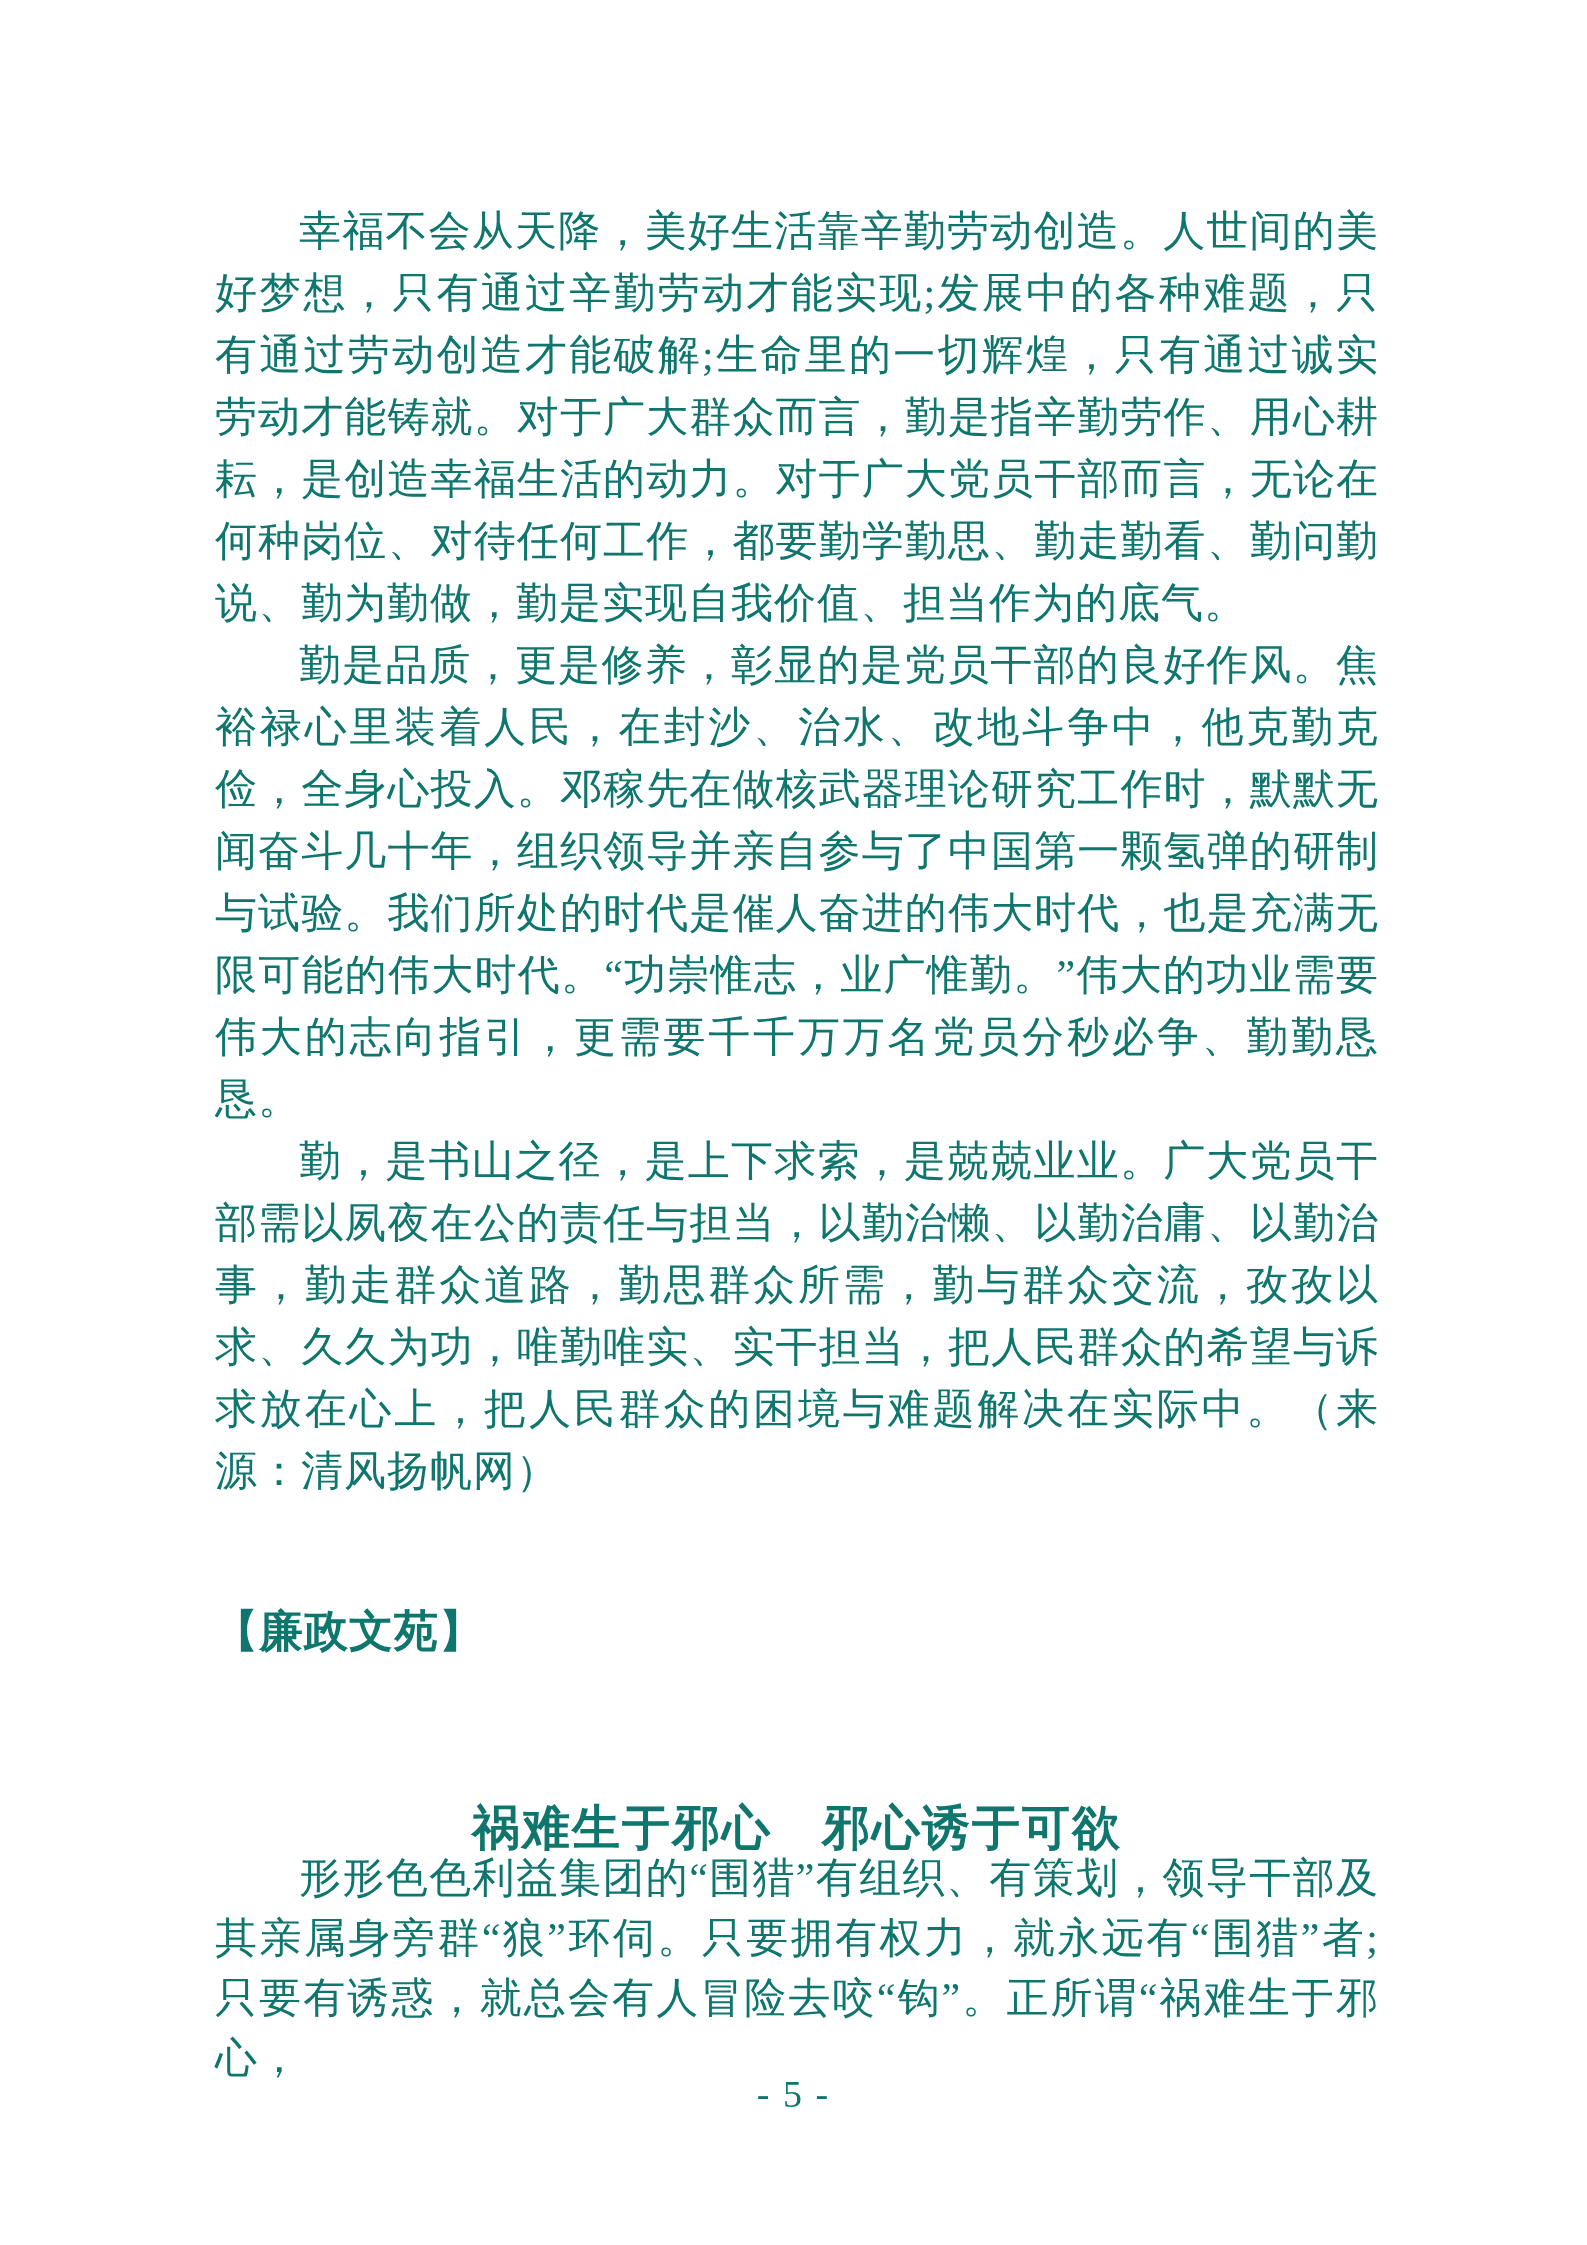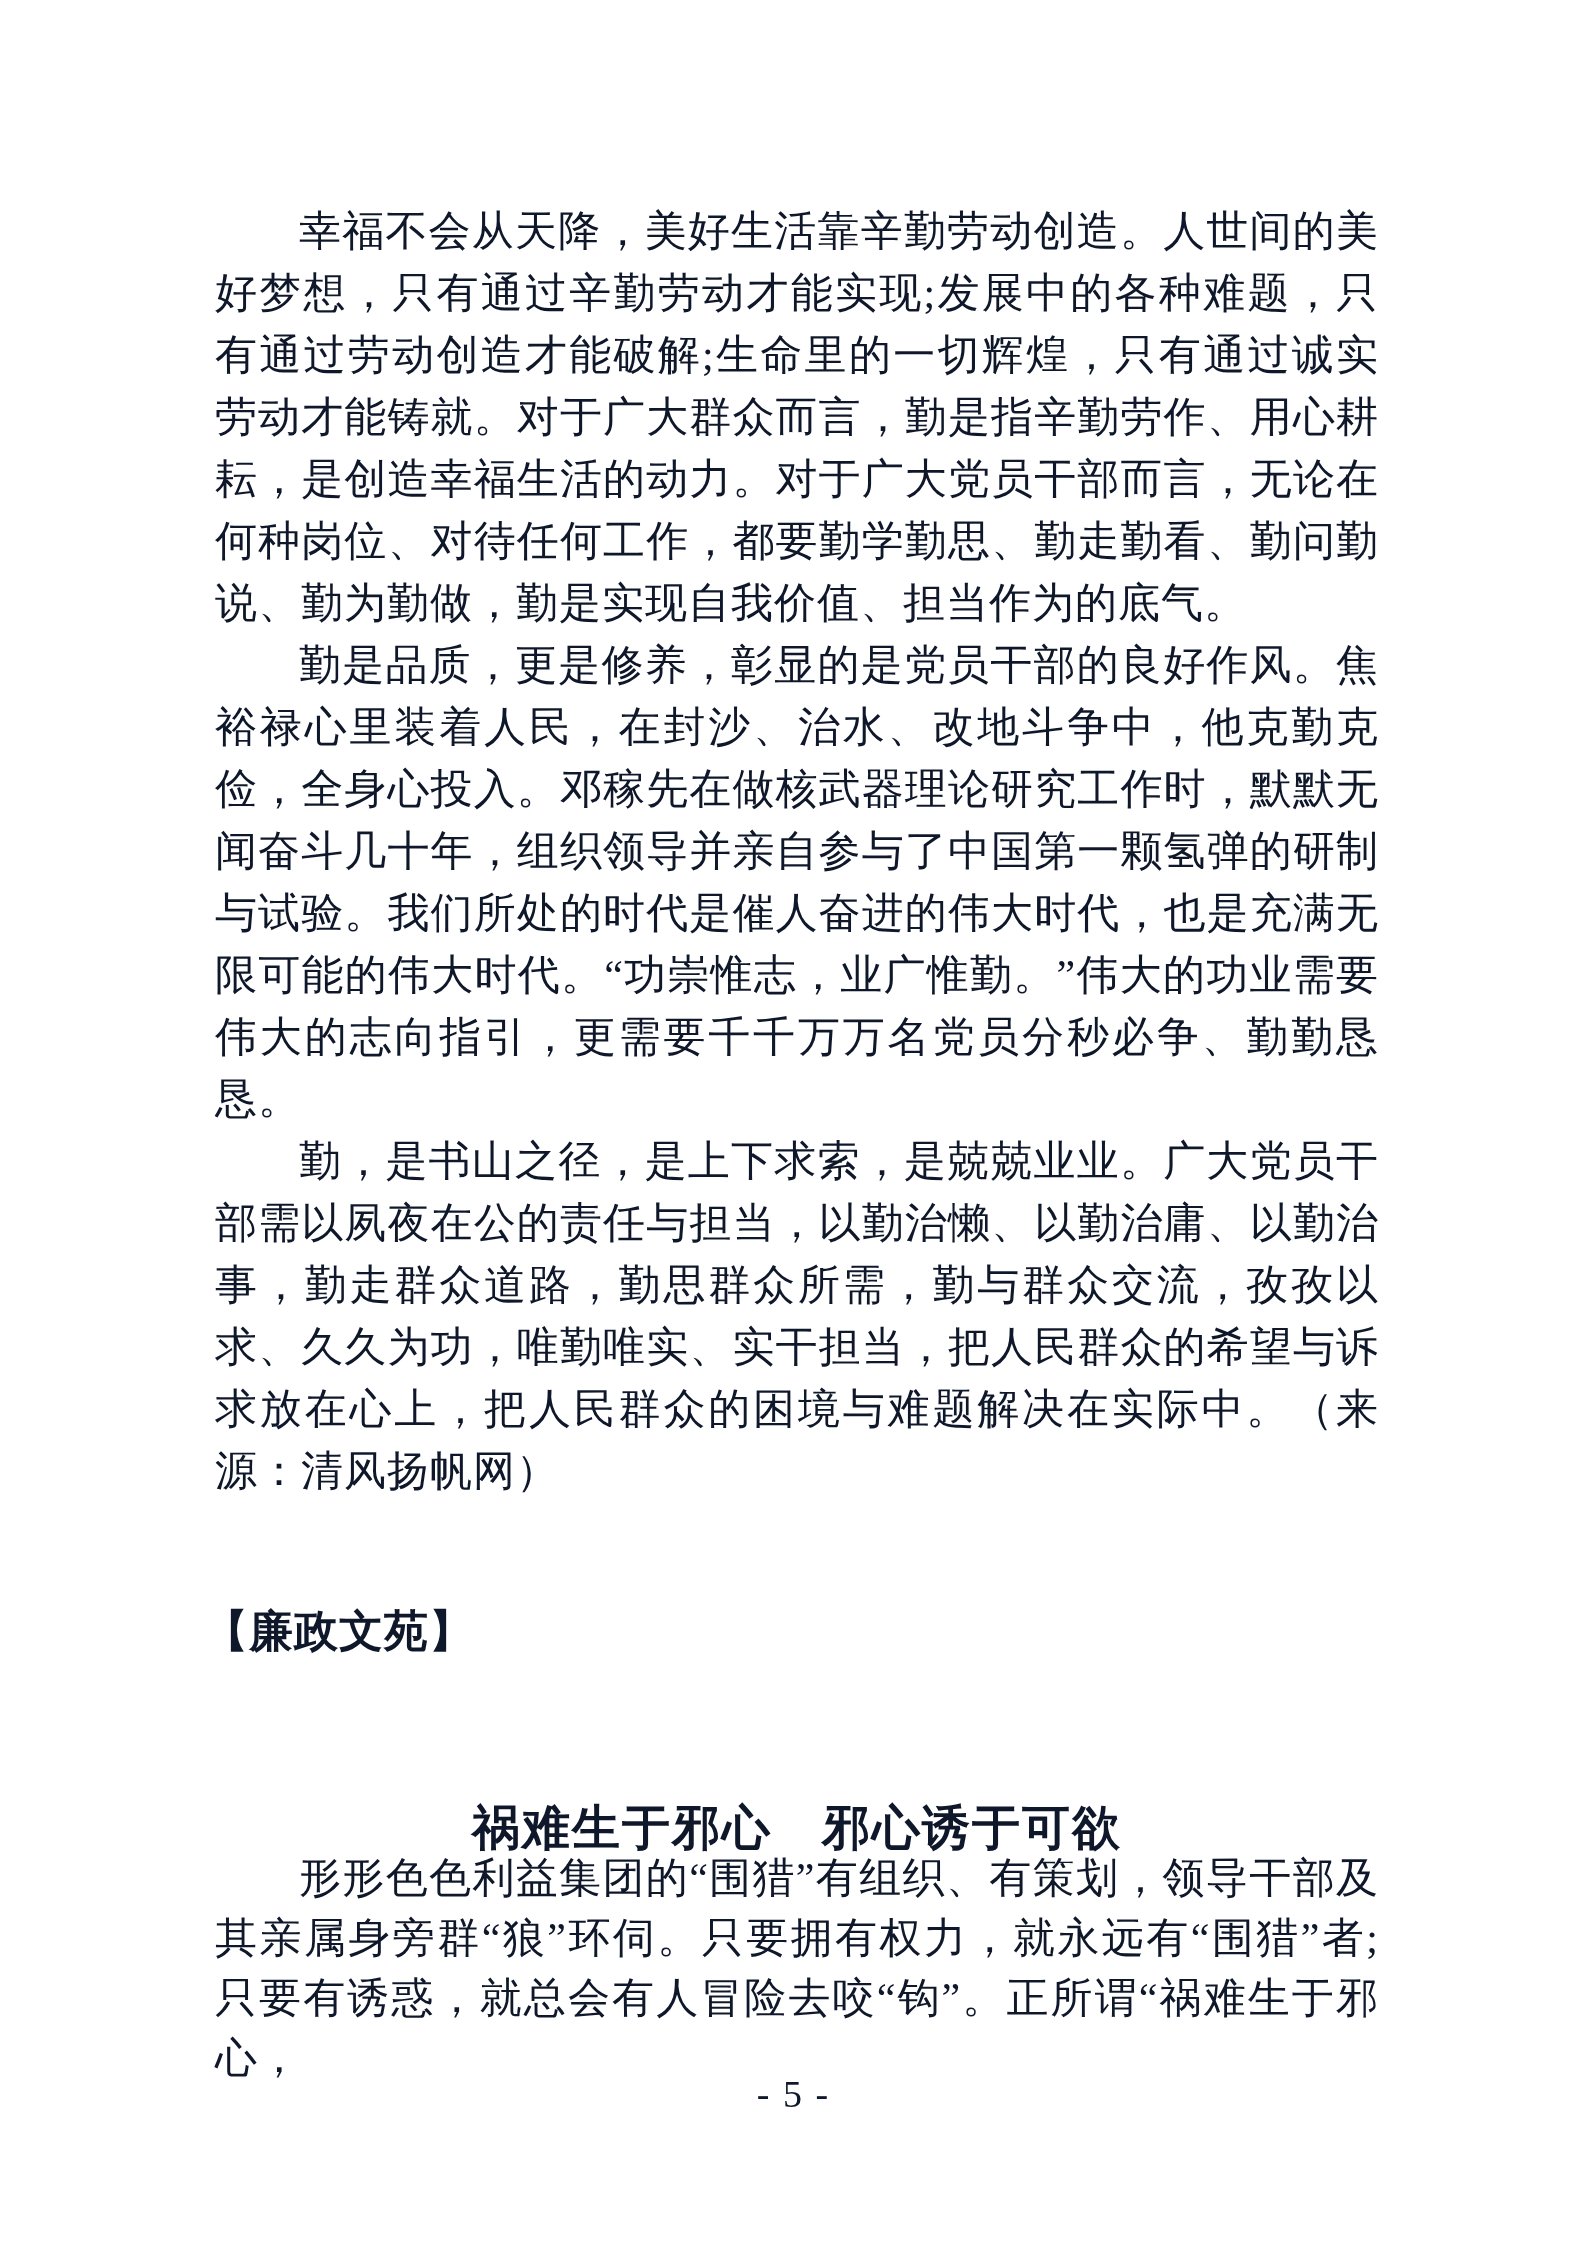--- a/index.html
+++ b/index.html
@@ -5,21 +5,21 @@
   html, body {
     margin: 0;
     padding: 0;
     background: #ffffff;
   }
   .page {
     position: relative;
     width: 1587px;
     height: 2174px;
     background: #ffffff;
-    color: #0f172a;
+    color: #0f766e;
     font-family: "Liberation Serif", "DejaVu Serif", serif;
     overflow: hidden;
   }
   .main-column {
     position: absolute;
     left: 215px;
     width: 1164px;
     top: 200px;
   }
   .main-column p,
@@ -28,21 +28,21 @@
     font-size: 42px;
     line-height: 62px;
     letter-spacing: 1px;
     text-align: justify;
     text-justify: inter-ideograph;
     text-indent: 2em;
     word-break: break-all;
   }
   .section-label {
     position: absolute;
-    left: 204px;
+    left: 214px;
     top: 1602px;
     font-size: 44px;
     font-weight: bold;
     letter-spacing: 1px;
     font-family: Liberation Mono, monospace;
   }
   .article-title {
     position: absolute;
     left: 215px;
     width: 1164px;

